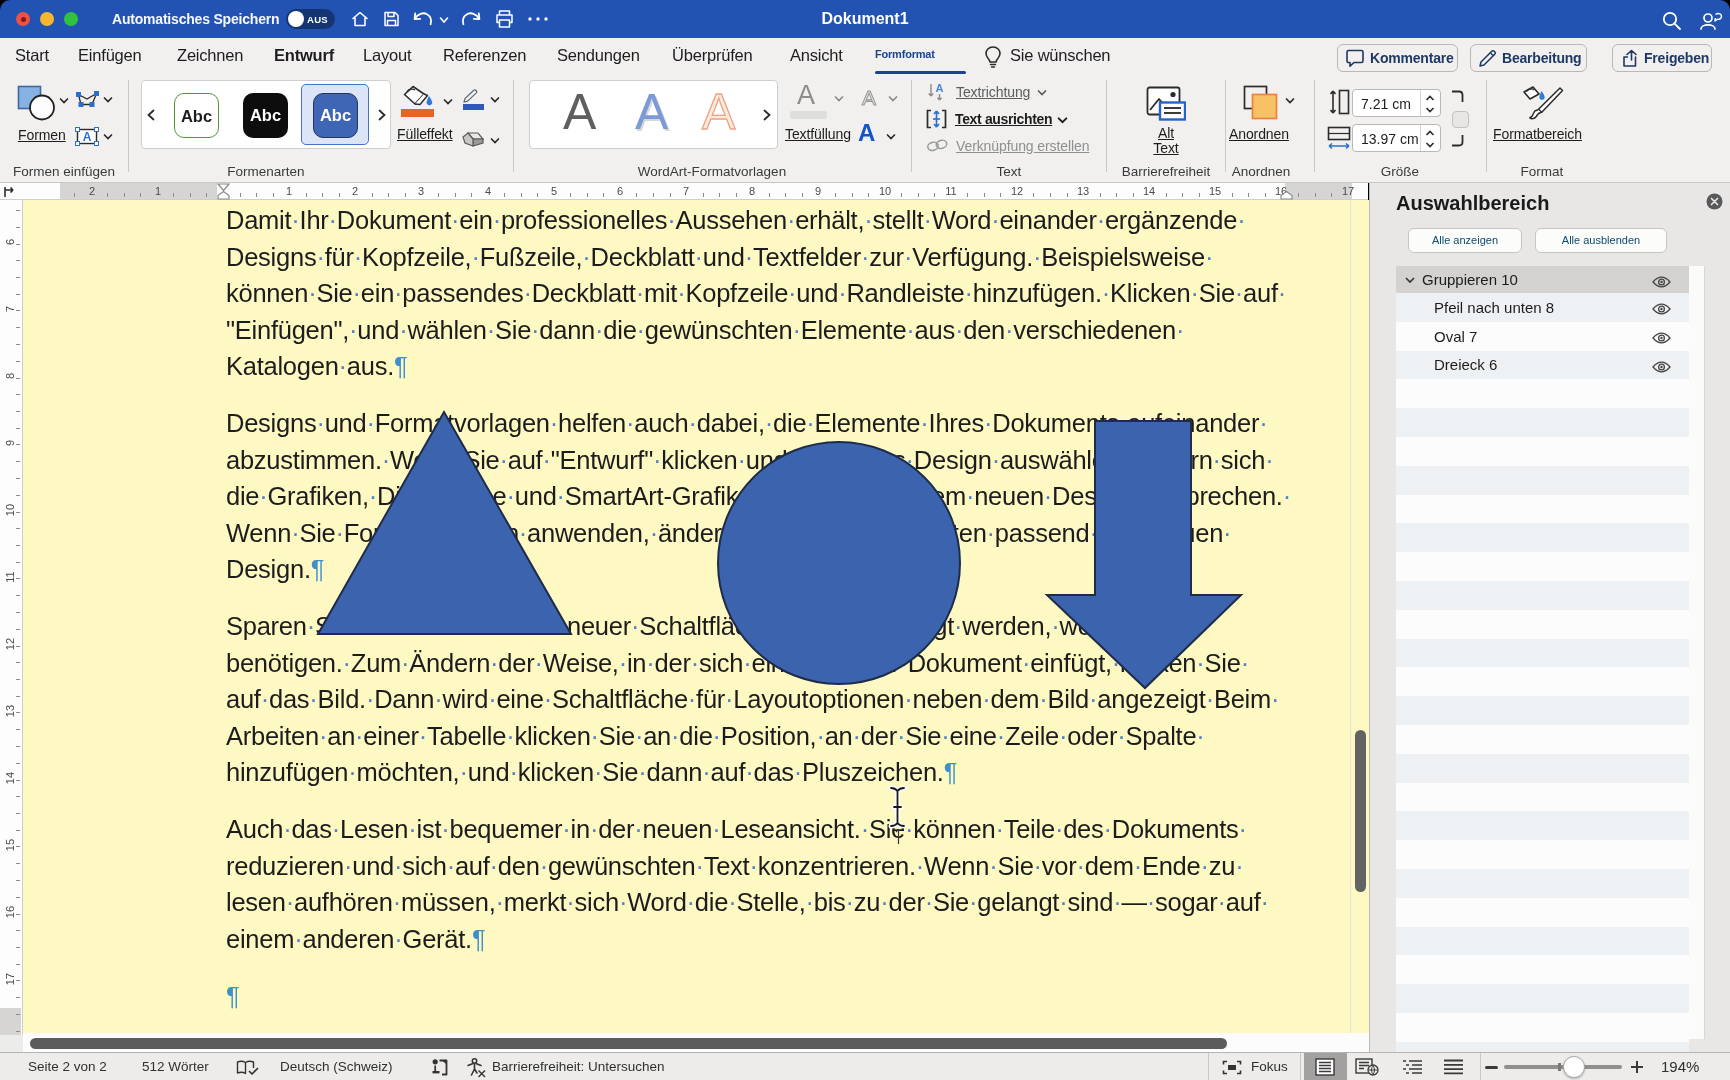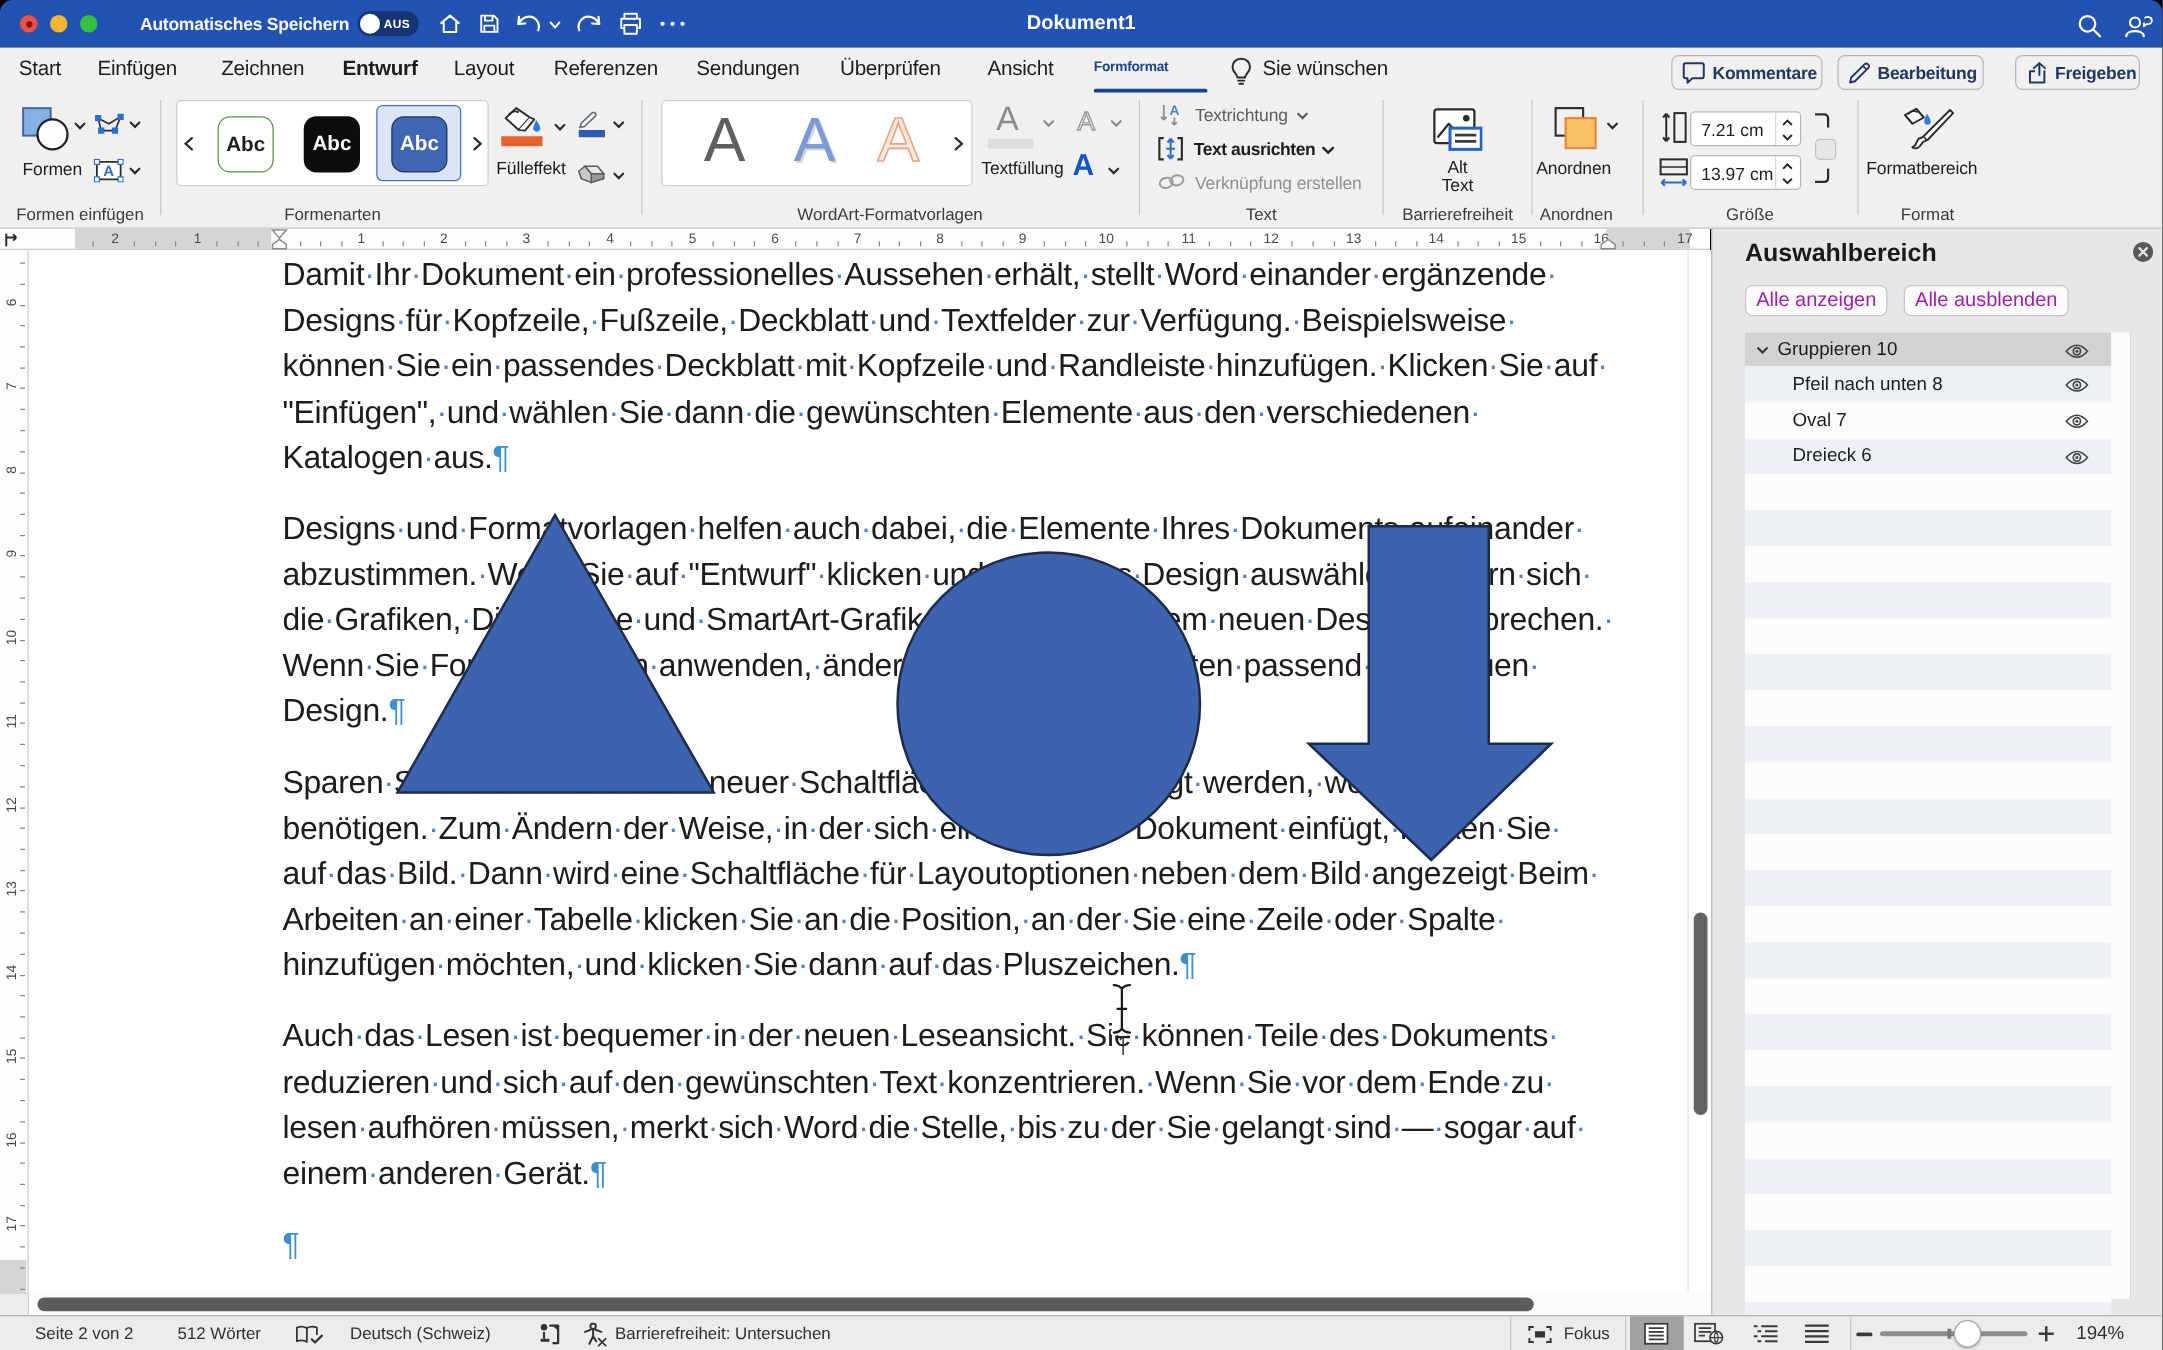--- a/index.html
+++ b/index.html
@@ -19,47 +19,47 @@
 .tab { position:absolute; top:8px; font-size:16.5px; color:#1d1d1f; font-weight:normal; letter-spacing:-0.2px;}
 .rbtn { position:absolute; top:6px; height:28px; border:1px solid #b9b8b7; border-radius:6px; color:#1f3864; font-size:14px; font-weight:bold; display:flex; align-items:center; padding:0 7px; gap:5px; letter-spacing:-0.2px; }
 .rbtn svg { flex-shrink:0; }
 
 #ribbon { position:absolute; left:0; top:76px; width:1730px; height:107px; background:#f1f0ef; border-bottom:1px solid #c9c8c7; }
 .glabel { position:absolute; top:88px; font-size:13.5px; color:#3a3a3a; width:200px; margin-left:-100px; text-align:center; }
 .gdiv { position:absolute; top:4px; height:92px; width:1px; background:#c9c8c7; }
 .wbox { position:absolute; top:4px; height:69px; background:#fff; border:1px solid #cfcecd; border-radius:4px; }
 .abc { position:absolute; width:45px; height:45px; top:17px; border-radius:10px; text-align:center; line-height:45px; font-size:16.5px; font-weight:bold; }
 .chev { position:absolute; }
-.ribtxt { position:absolute; font-size:14px; color:#1d1d1d; letter-spacing:-0.1px; }
+.ribtxt { position:absolute; font-size:14px; color:#1d1d1d; letter-spacing:-0.1px;text-decoration:underline; }
 .spin { position:absolute; left:1352px; width:89px; height:28px; background:#fff; border:1px solid #b9b8b7; border-radius:4px; font-size:14px; color:#1d1d1d; }
 .spin .val { position:absolute; left:8px; top:6px; }
 .spin .sep { position:absolute; right:19px; top:0; width:1px; height:26px; background:#d7d6d5; }
 
 #hruler { position:absolute; left:24px; top:183px; width:1344px; height:17px; background:#fdfdfd; border-bottom:1px solid #cfcecd; }
 #hruler .gray { position:absolute; top:0; height:16px; background:#d6d5d4; }
 .rnum { position:absolute; top:1.5px; width:20px; text-align:center; font-size:11px; color:#4a4a4a; }
 .tick { position:absolute; bottom:2px; width:1px; height:4px; background:#8a8a8a; }
 #tabsel { position:absolute; left:0; top:183px; width:24px; height:17px; background:#fdfdfd; border-bottom:1px solid #cfcecd; }
 #vruler { position:absolute; left:0; top:200px; width:23px; height:835px; background:#fdfdfd; border-right:1px solid #cfcecd; }
 #vruler .gray { position:absolute; left:0; width:21px; background:#d6d5d4; }
 .vnum { position:absolute; left:2px; width:16px; text-align:center; font-size:11px; color:#4a4a4a; transform:rotate(-90deg); }
 .vtick { position:absolute; right:2px; width:4px; height:1px; background:#8a8a8a; }
 
-#docarea { position:absolute; left:23px; top:200px; width:1346px; height:852px; background:#ffffff; overflow:hidden; }
+#docarea { position:absolute; left:23px; top:200px; width:1346px; height:852px; background:#fef9c3; overflow:hidden; }
 #doc { position:absolute; left:203px; top:2px; font-size:25.5px; line-height:36.5px; letter-spacing:-0.25px; color:#1c1c1c; white-space:nowrap; }
 .par { margin-bottom:20.5px; }
 #doc i { font-style:normal; color:#4d82c8; }
 #doc b { font-weight:normal; color:#3e8ed0; }
 #vsb { position:absolute; left:1355px; top:730px; width:11px; height:162px; background:#636363; border-radius:6px; }
 #hsbtrack { position:absolute; left:23px; top:1033px; width:1346px; height:19px; background:#fcfcfc; }
 #hsb { position:absolute; left:7px; top:5px; width:1197px; height:11px; background:#5c5c5c; border-radius:6px; }
 
 #panel { position:absolute; left:1369px; top:183px; width:361px; height:869px; background:#e8e7e6; border-left:1px solid #bdbcbb; }
 #ptitle { position:absolute; left:26px; top:9px; font-size:20px; font-weight:bold; color:#1a1a1a; }
-.pbtn { position:absolute; top:45px; height:25px; background:#fcfcfb; border:1px solid #c6c5c4; border-radius:6px; font-size:16px; color:#a21caf; line-height:23px; text-align:center; }
+.pbtn { position:absolute; top:45px; height:25px; background:#fcfcfb; border:1px solid #c6c5c4; border-radius:6px; font-size:11px; color:#0c4a6e; line-height:23px; text-align:center;margin-left:12px; }
 #plist { position:absolute; left:26px; top:83px; width:293px; height:773px; background:#fcfcfc; }
 .prow { height:28.8px; display:flex; align-items:center; font-size:15px; color:#1c1c1c; position:relative; }
 .phdr { background:#d3d2d1; height:27px; }
 .pa { background:#edf1f4; }
 .pb { background:#fcfcfc; }
 .eye { position:absolute; right:18px; top:50%; margin-top:-6px; height:12px; }
 #pscroll { position:absolute; left:319px; top:83px; width:16px; height:773px; background:#fbfbfa; border-right:1px solid #d8d7d6; }
 
 #statusbar { position:absolute; left:0; top:1052px; width:1730px; height:28px; background:#edecea; border-top:1px solid #b5b4b3; font-size:13.5px; color:#303030; }
 .sbit { position:absolute; top:6px; }

